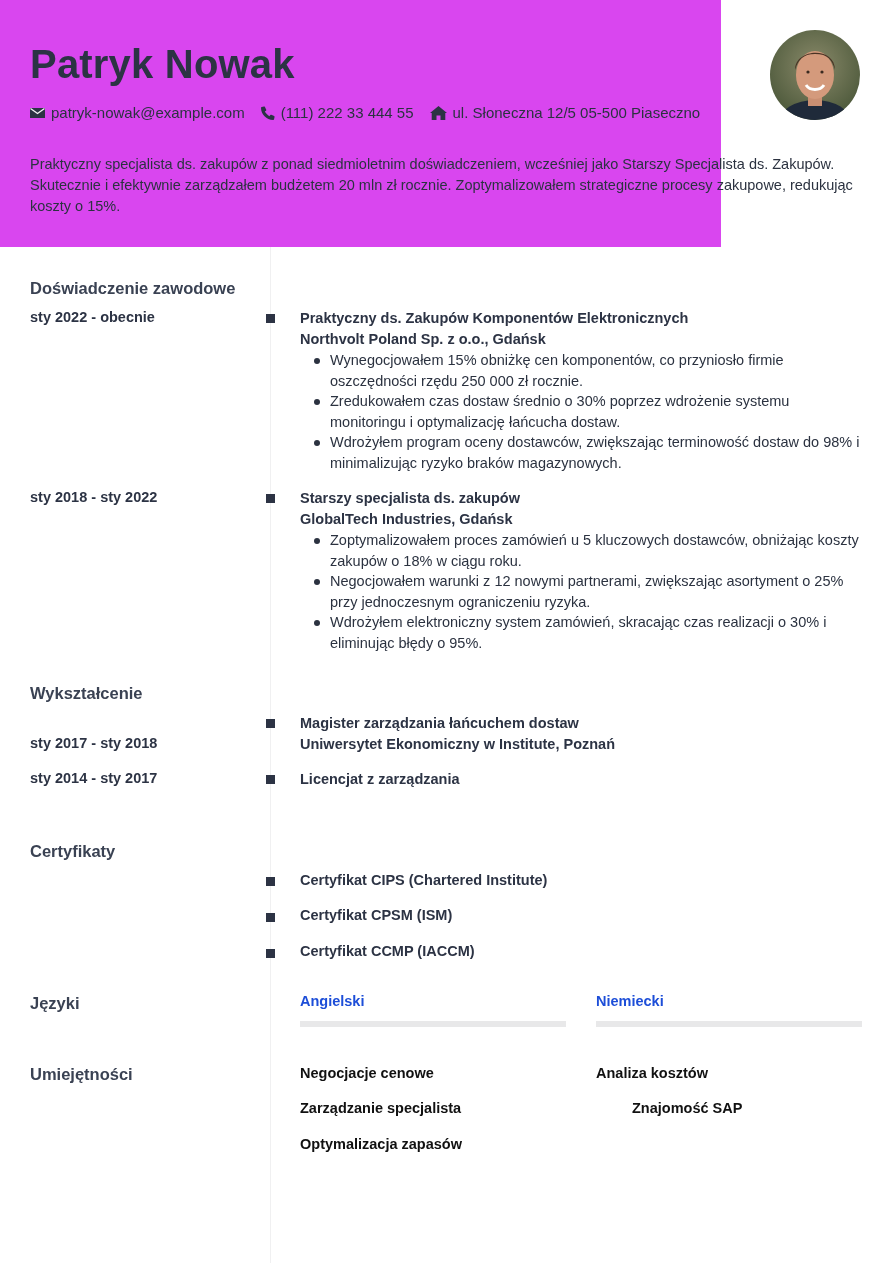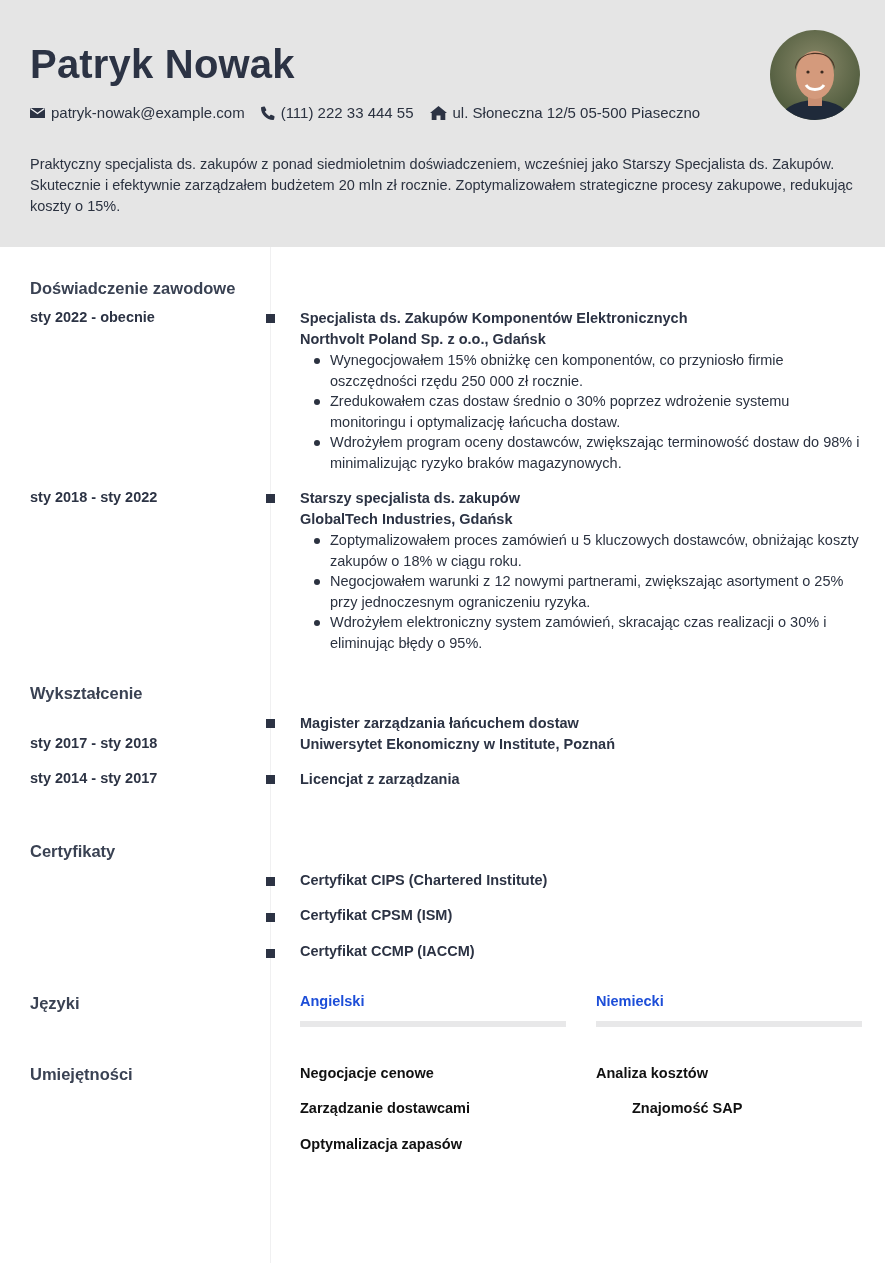--- a/index.html
+++ b/index.html
@@ -1,19 +1,19 @@
 <!DOCTYPE html>
 <html><head>
 <meta charset="utf-8">
 <style>
   * { box-sizing: border-box; margin: 0; padding: 0; }
   html, body { width: 893px; height: 1263px; background: #ffffff; }
   body { font-family: "Liberation Sans", "DejaVu Sans", sans-serif; color: #2b3240; position: relative; overflow: hidden; }
 
-  .header { position: absolute; left: 0; top: 0; width: 885px; height: 247px; background: #e5e5e5; }
+  .header { position: absolute; left: 0; top: 0; width: 721px; height: 247px; background: #d946ef; }
   .name { position: absolute; left: 30px; top: 42px; font-size: 40px; font-weight: 700; color: #2c3344; letter-spacing: 0.2px; }
   .contacts { position: absolute; left: 30px; top: 104px; display: flex; align-items: center; font-size: 15px; color: #2b3240; }
   .contact { display: flex; align-items: center; margin-right: 16px; }
   .contact svg { margin-right: 6px; }
   .photo { position: absolute; left: 770px; top: 30px; width: 90px; height: 90px; border-radius: 50%; overflow: hidden; }
   .summary { position: absolute; left: 30px; top: 154px; width: 835px; font-size: 14.5px; line-height: 21px; color: #2b3240; }
 
   .divider { position: absolute; left: 270px; top: 247px; width: 1px; height: 1016px; background: #f0f0f1; }
 
   .section-title { position: absolute; left: 30px; font-size: 16.5px; font-weight: 700; color: #3a4253; }
@@ -81,21 +81,21 @@
   <div class="summary">Praktyczny specjalista ds. zakupów z ponad siedmioletnim doświadczeniem, wcześniej jako Starszy Specjalista ds. Zakupów. Skutecznie i efektywnie zarządzałem budżetem 20 mln zł rocznie. Zoptymalizowałem strategiczne procesy zakupowe, redukując koszty o 15%.</div>
 </div>
 
 <div class="divider"></div>
 
 <div class="section-title" style="top:279px;">Doświadczenie zawodowe</div>
 
 <div class="date" style="top:309px;">sty 2022 - obecnie</div>
 <div class="bullet-sq" style="top:314px;"></div>
 <div class="entry" style="top:308px;">
-  <div class="entry-title">Specjalista ds. Zakupów Komponentów Elektronicznych</div>
+  <div class="entry-title">Praktyczny ds. Zakupów Komponentów Elektronicznych</div>
   <div class="entry-org">Northvolt Poland Sp. z o.o., Gdańsk</div>
   <ul>
     <li>Wynegocjowałem 15% obniżkę cen komponentów, co przyniosło firmie oszczędności rzędu 250 000 zł rocznie.</li>
     <li>Zredukowałem czas dostaw średnio o 30% poprzez wdrożenie systemu monitoringu i optymalizację łańcucha dostaw.</li>
     <li>Wdrożyłem program oceny dostawców, zwiększając terminowość dostaw do 98% i minimalizując ryzyko braków magazynowych.</li>
   </ul>
 </div>
 
 <div class="date" style="top:489px;">sty 2018 - sty 2022</div>
 <div class="bullet-sq" style="top:494px;"></div>
@@ -138,15 +138,15 @@
     <div class="lang-fill" style="width: 100%;"></div>
   </div>
 <div class="lang-name" style="left:596px; top:993px;">Niemiecki</div>
 <div class="lang-bar" style="left:596px; top:1021px;">
     <div class="lang-fill" style="width: 100%;"></div>
   </div>
 
 <div class="section-title" style="top:1065px;">Umiejętności</div>
 <div class="skill" style="left:300px; top:1065px;">Negocjacje cenowe</div>
 <div class="skill" style="left:596px; top:1065px;">Analiza kosztów</div>
-<div class="skill" style="left:300px; top:1100px;">Zarządzanie dostawcami</div>
+<div class="skill" style="left:300px; top:1100px;">Zarządzanie specjalista</div>
 <div class="skill" style="left:632px; top:1100px;">Znajomość SAP</div>
 <div class="skill" style="left:300px; top:1136px;">Optymalizacja zapasów</div>
 
 </body></html>

